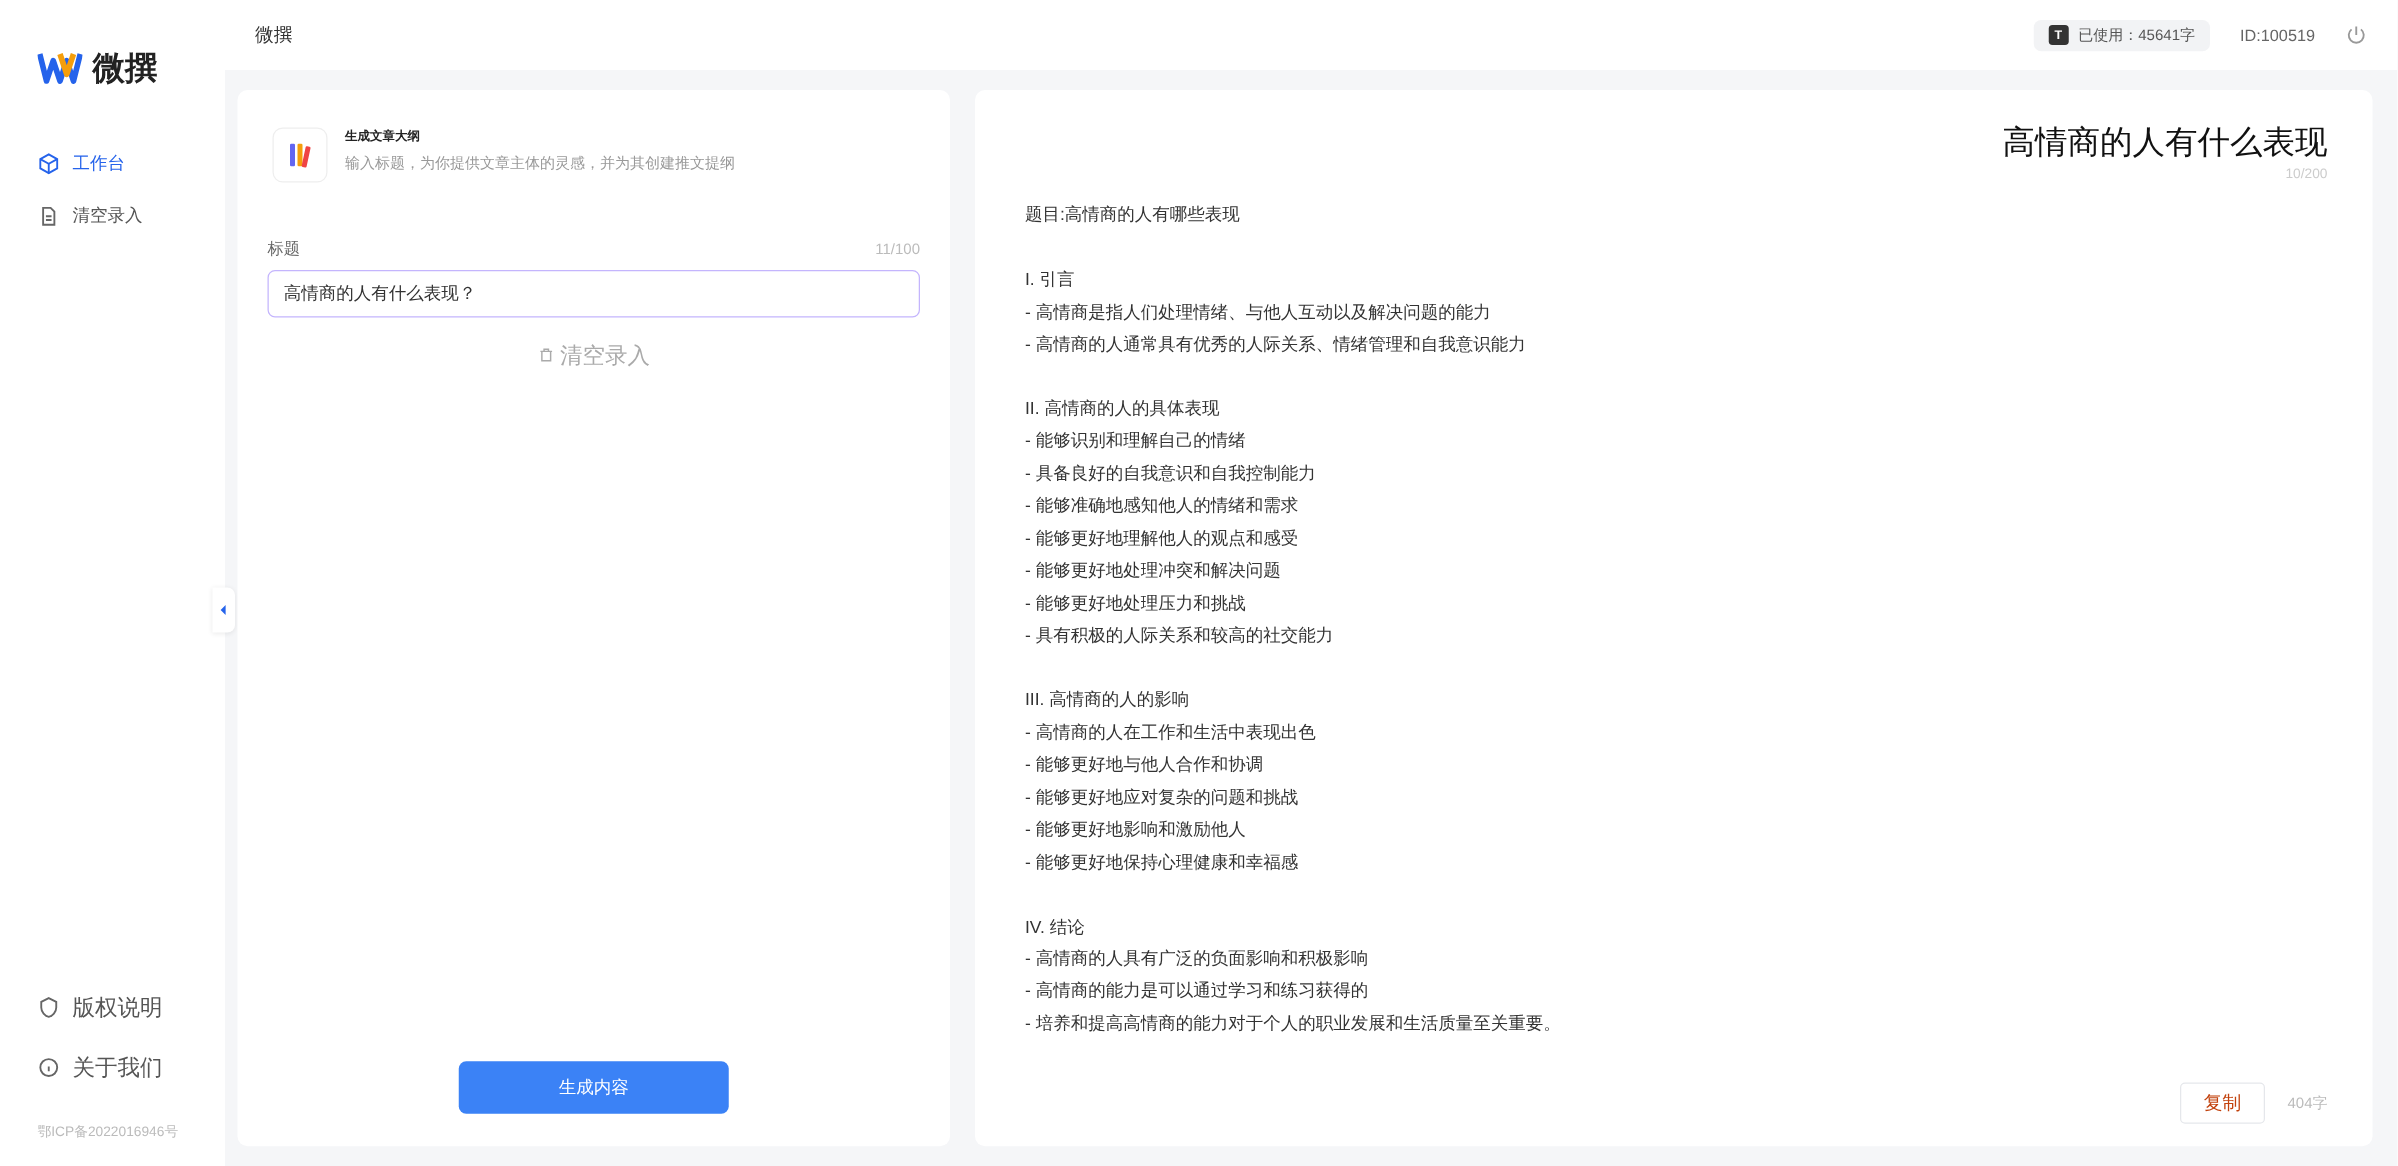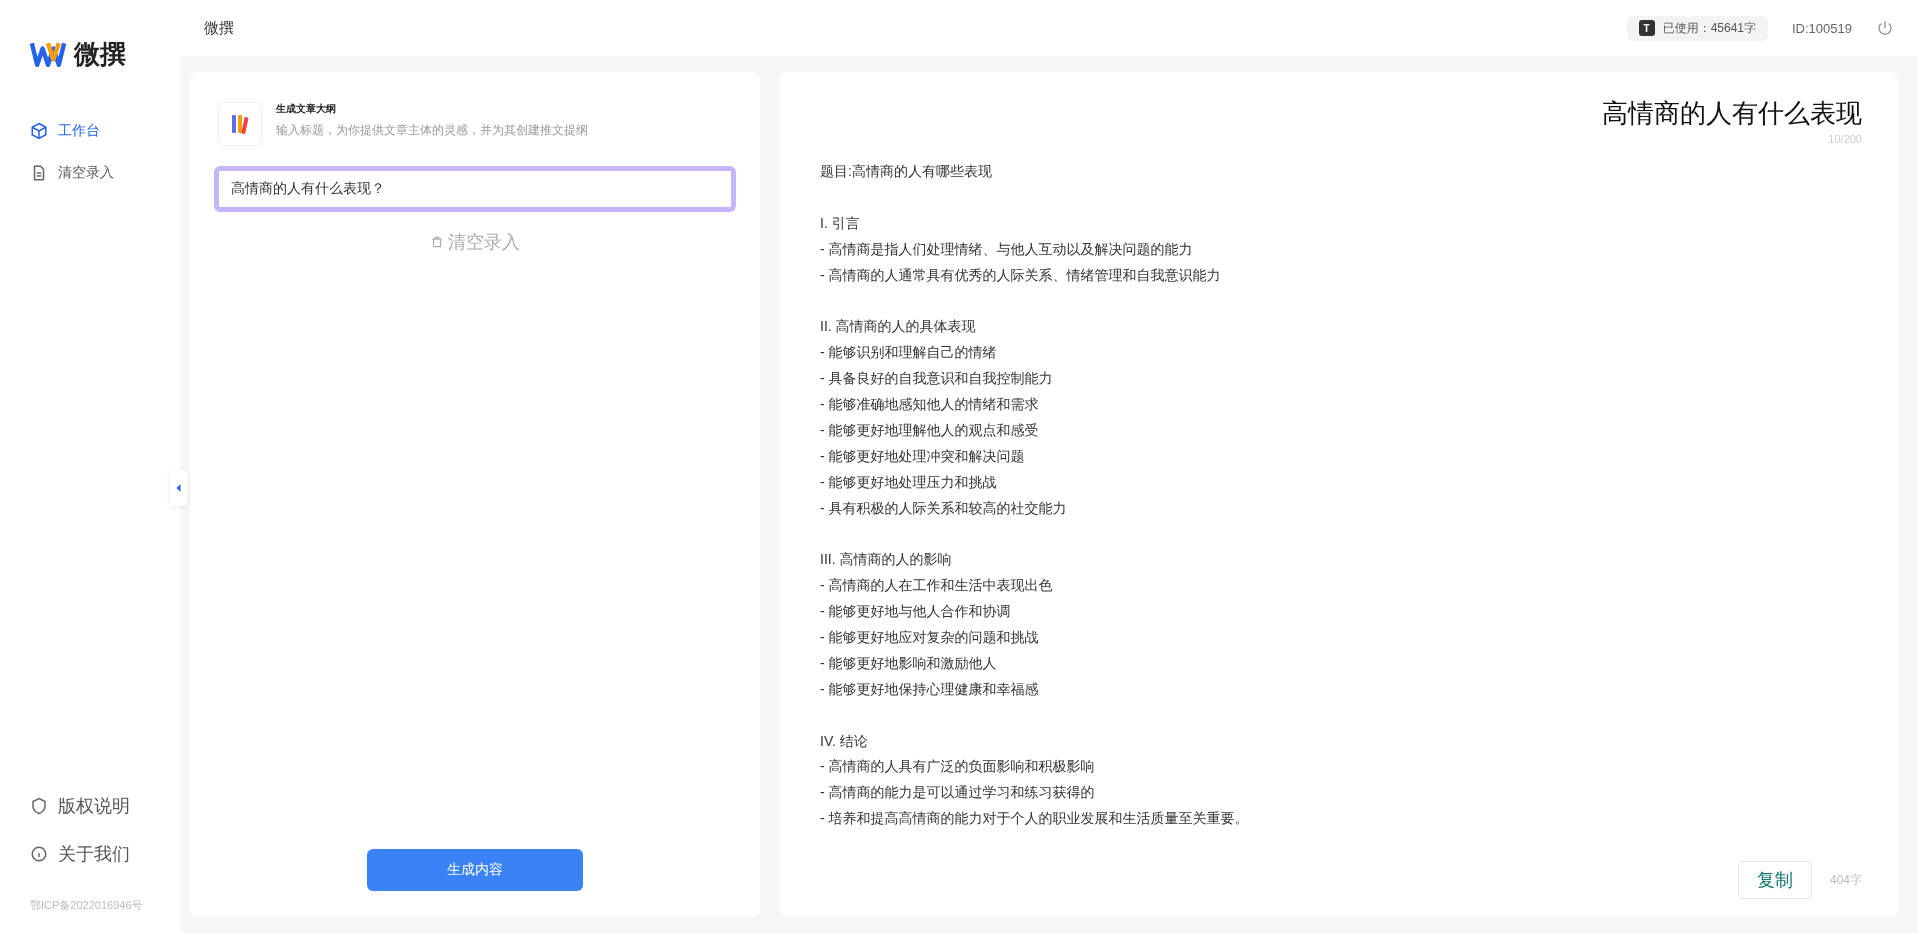--- a/index.html
+++ b/index.html
@@ -149,21 +149,21 @@
 .field-label-row {
   display: flex;
   justify-content: space-between;
   align-items: baseline;
   margin: 24px 0 8px 0;
 }
 .field-label { font-size: 13px; color: #666; }
 .field-counter { font-size: 12px; color: #bbb; }
 .text-input {
   width: 100%;
-  border: 5px solid #c4b5fd;
+  border: 1px solid #c4b5fd;
   border-radius: 6px;
   padding: 10px 12px;
   font-size: 14px;
   color: #333;
   outline: none;
 }
 .clear-row {
   text-align: center;
   margin-top: 18px;
   color: #aaa;
@@ -217,22 +217,22 @@
   right: 36px;
   display: flex;
   align-items: center;
   gap: 18px;
 }
 .copy-btn {
   border: 1px solid #e5e7eb;
   background: #fff;
   padding: 6px 18px;
   border-radius: 4px;
-  font-size: 18px;
-  color: #0f766e;
+  font-size: 15px;
+  color: #c2410c;
   cursor: pointer;
 }
 .word-count { font-size: 12px; color: #bbb; }
 .collapse-handle {
   position: absolute;
   left: 170px;
   top: 470px;
   width: 18px; height: 36px;
   background: #fff;
   border-radius: 0 6px 6px 0;
@@ -335,20 +335,24 @@
           <rect x="10" y="3" width="4" height="18" rx="1" fill="#f59e0b"></rect>
           <rect x="15" y="5" width="4" height="17" rx="1" fill="#ef4444" transform="rotate(12 17 13)"></rect>
         </svg>
       </div>
       <div>
         <div class="template-title">生成文章大纲</div>
         <div class="template-desc">输入标题，为你提供文章主体的灵感，并为其创建推文提纲</div>
       </div>
     </div>
 
+    <div class="field-label-row">
+      <span class="field-label">标题</span>
+      <span class="field-counter">11/100</span>
+    </div>
     <input class="text-input" type="text" value="高情商的人有什么表现？" style="">
 
     <div class="clear-row">
       <span>
         <svg viewBox="0 0 24 24" width="14" height="14" fill="none" stroke="#aaa" stroke-width="2">
           <path d="M4 7 L20 7 M9 7 L9 4 L15 4 L15 7 M6 7 L6 20 L18 20 L18 7"></path>
         </svg>
       </span>
       <span>清空录入</span>
     </div>

